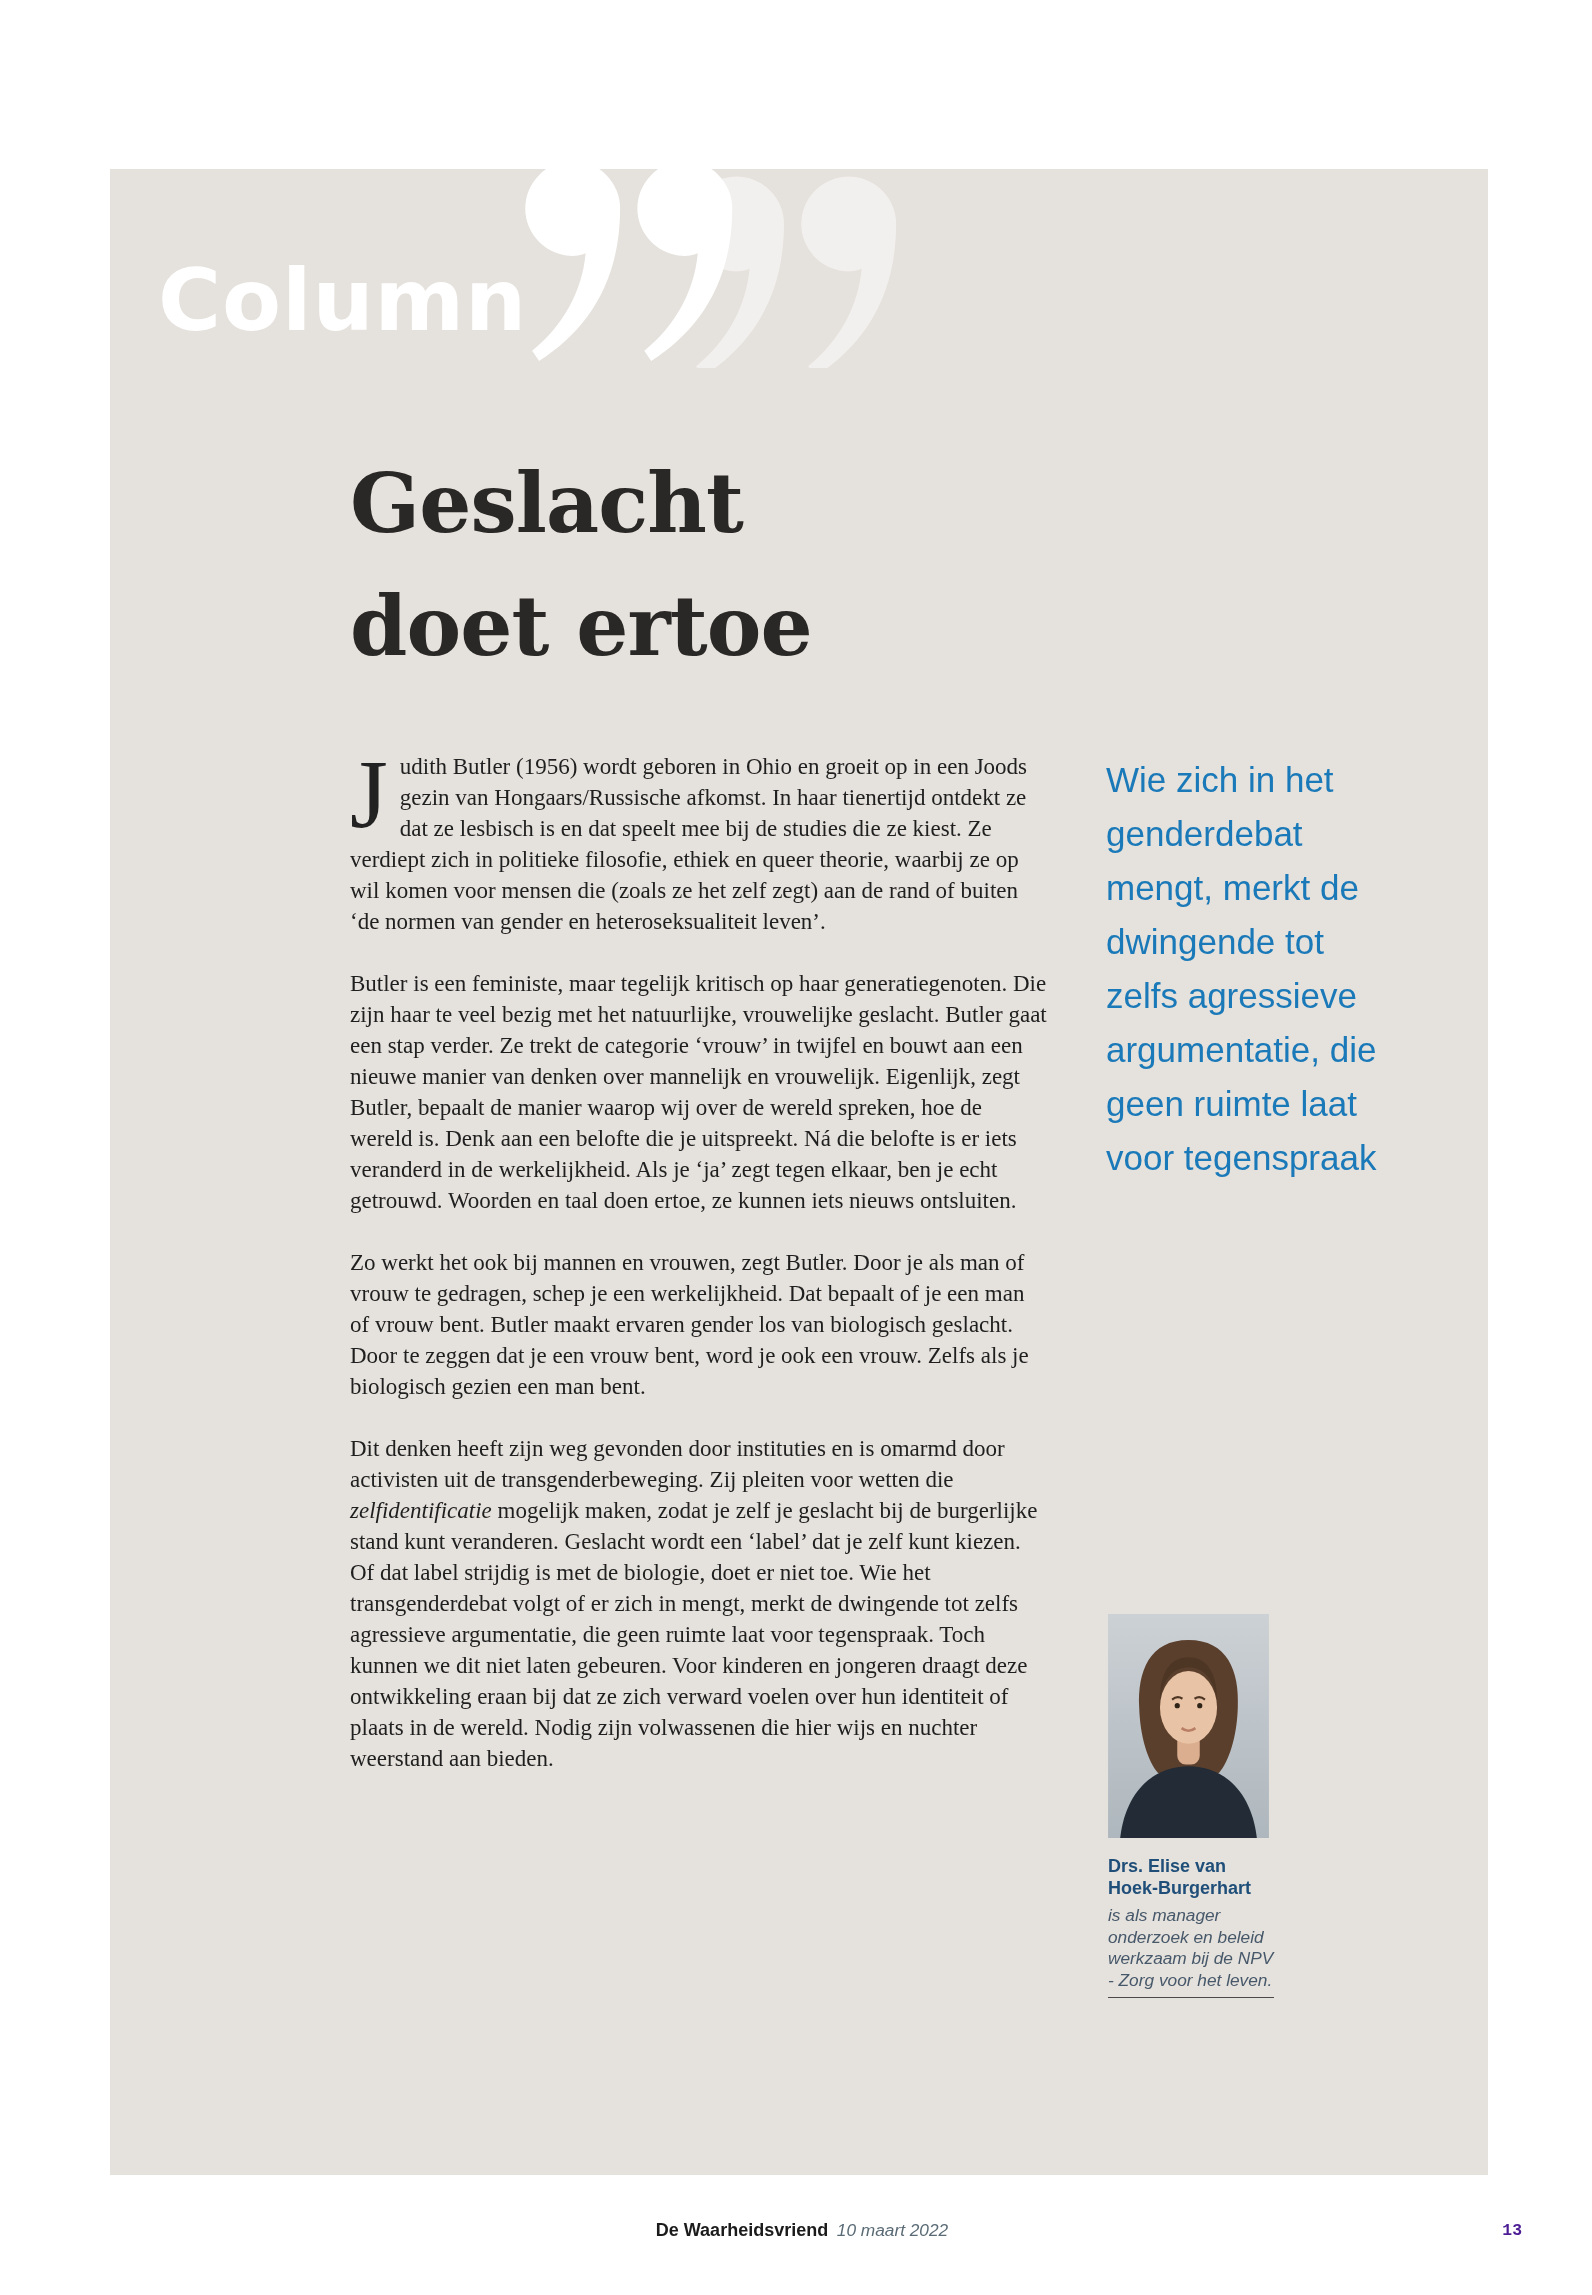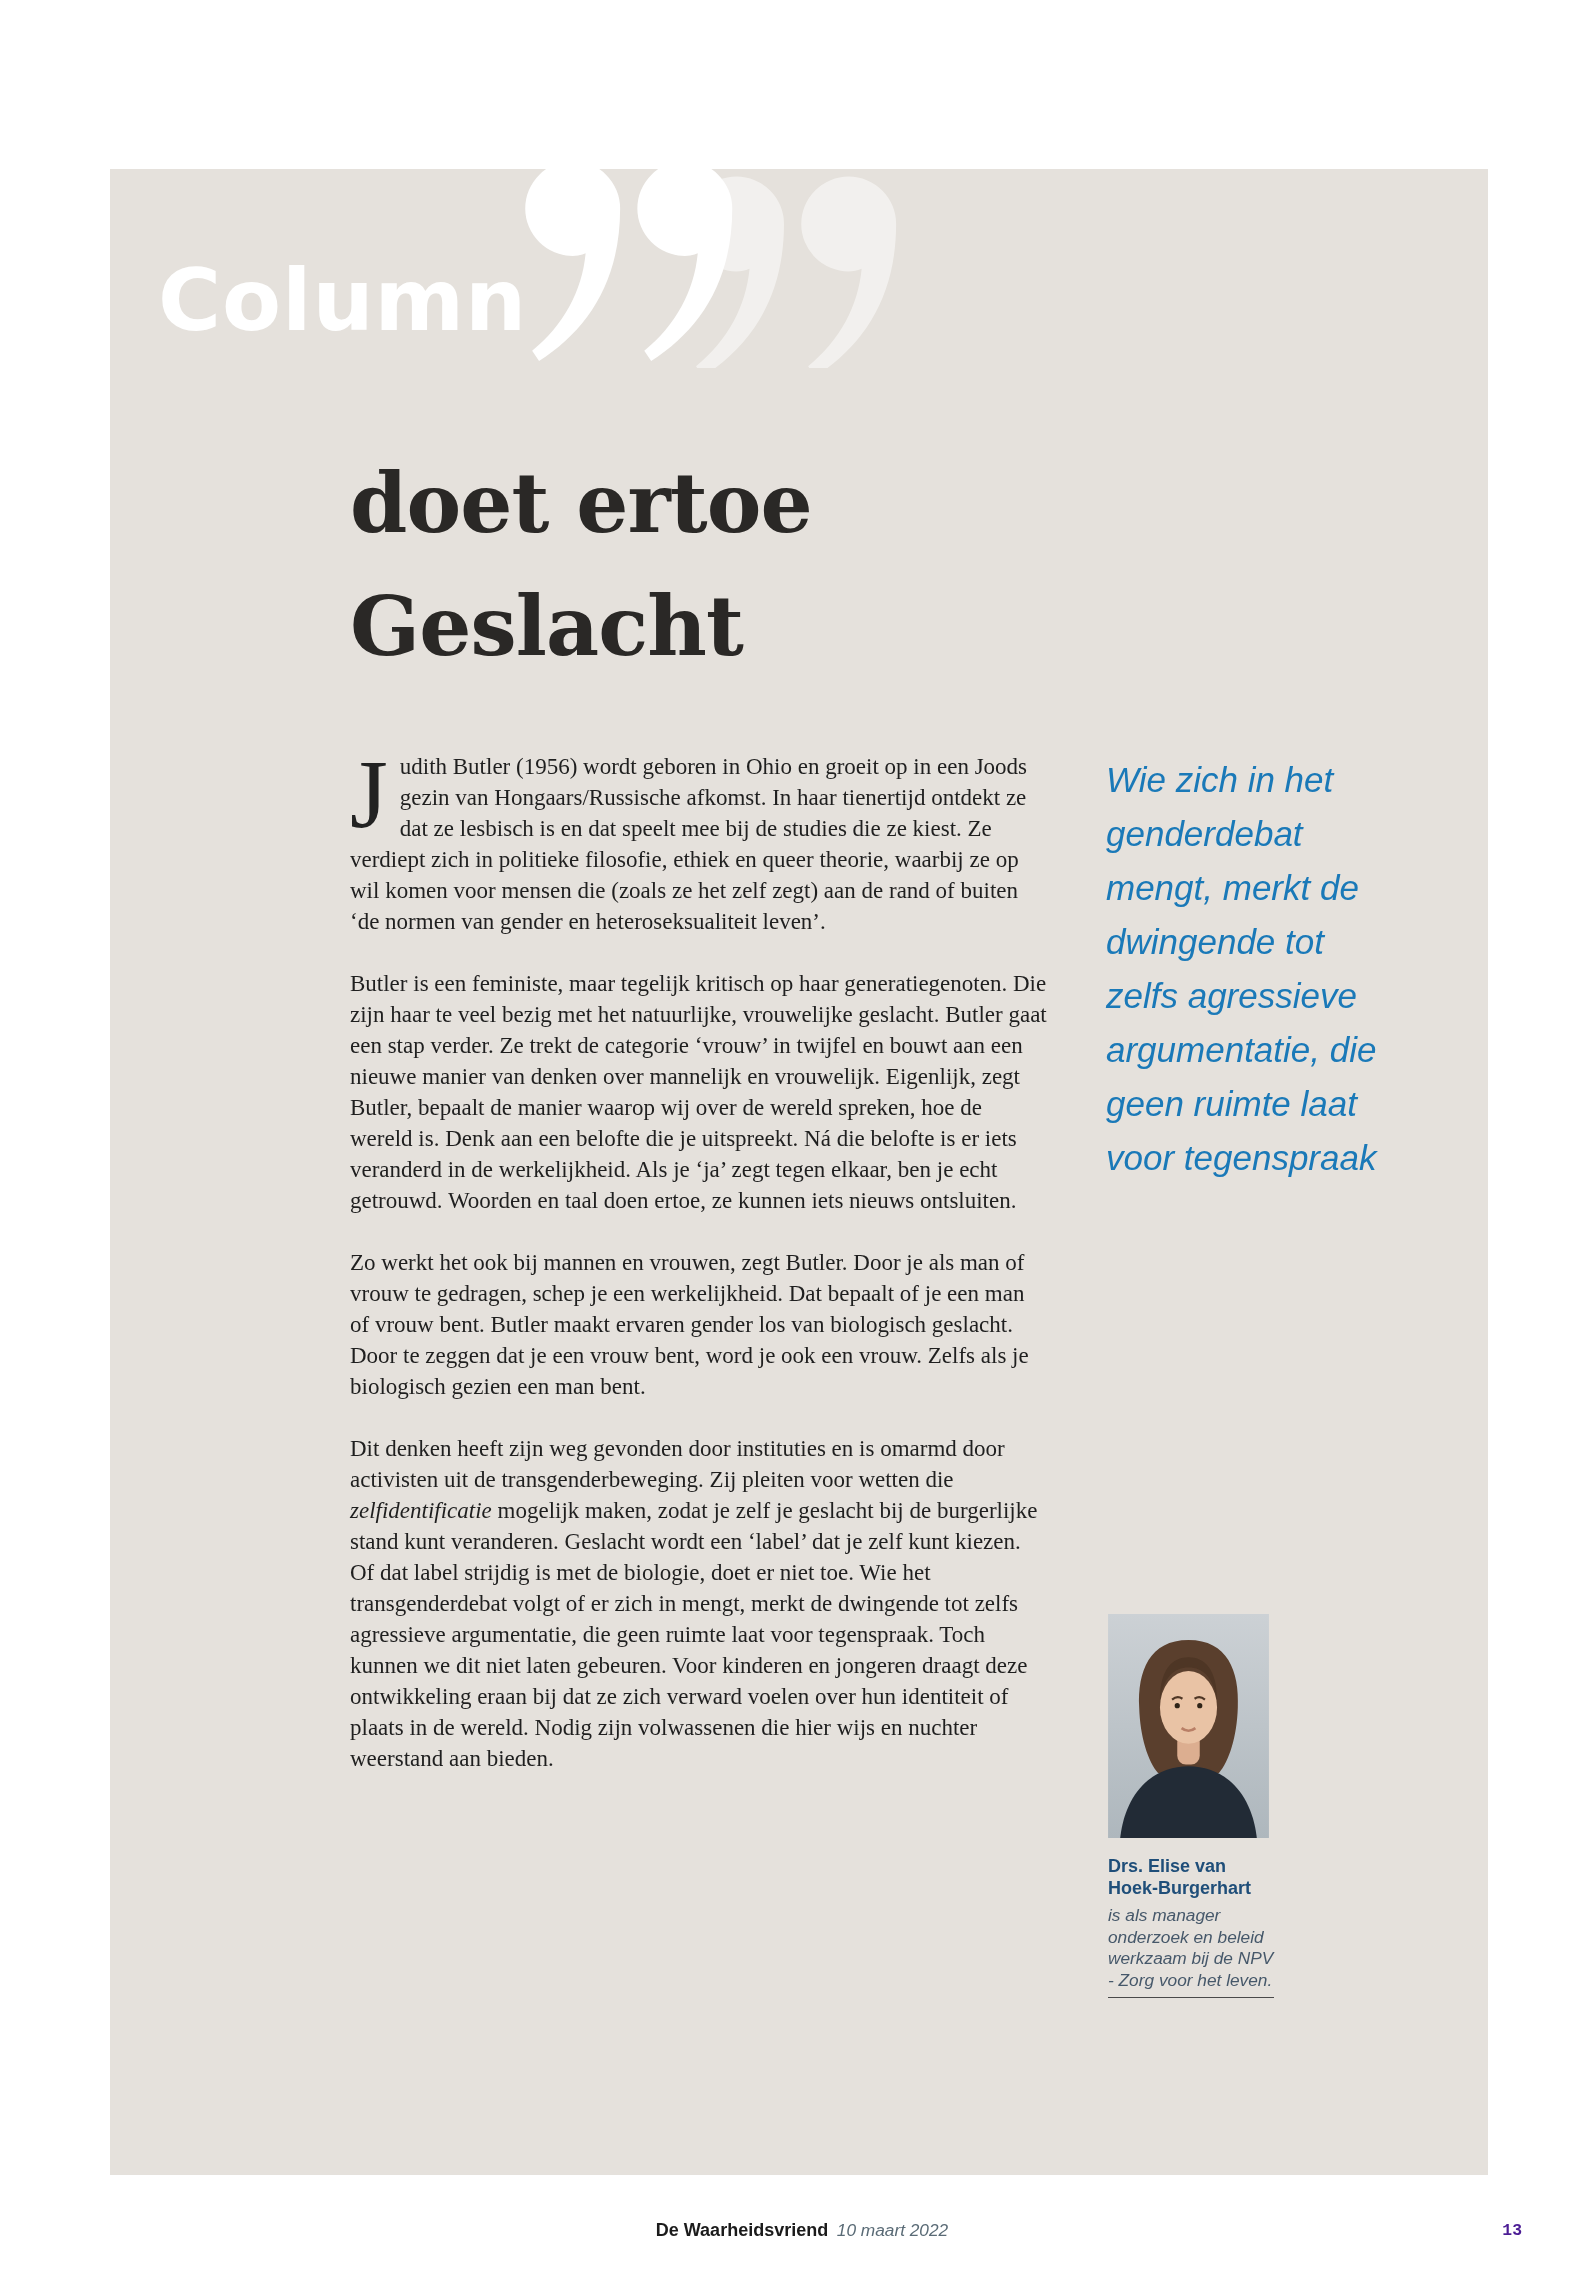--- a/index.html
+++ b/index.html
@@ -29,21 +29,21 @@
   }
   .para { margin:0 0 31px 0; }
   .para:last-child { margin-bottom:0; }
   .para em { font-style:italic; }
   .dropcap {
     float:left; font-family:"Liberation Serif", serif;
     font-size:97px; line-height:79px; padding:3.5px 12px 0 0; color:#222222;
   }
   .pullquote {
     position:absolute; left:1106px; top:753px; width:276px;
-    font-family:"Liberation Sans", sans-serif; font-style:italic;
+    font-family:"Liberation Sans", sans-serif; 
     font-size:35px; line-height:54px; color:#1a79b8;
   }
   .photo { position:absolute; left:1108px; top:1614px; width:161px; height:224px; margin:0; }
   .photo svg { display:block; width:100%; height:100%; }
   .caption {
     position:absolute; left:1108px; top:1855px; width:166px;
     border-bottom:1.7px solid #4a4a4a; padding-bottom:6px;
     font-family:"Liberation Sans", sans-serif;
   }
   .cap-name { font-weight:bold; font-size:18px; line-height:22.4px; color:#1f4e79; }
@@ -73,22 +73,22 @@
       <path d="M55,0 A55,55 0 1 0 55,110 C60,110 65,109 70,107 C66,150 45,190 8,220 L16,232 C72,196 110,140 110,55 A55,55 0 0 0 55,0 Z"></path>
       <path transform="translate(130,0)" d="M55,0 A55,55 0 1 0 55,110 C60,110 65,109 70,107 C66,150 45,190 8,220 L16,232 C72,196 110,140 110,55 A55,55 0 0 0 55,0 Z"></path>
     </g>
     <g fill="#ffffff">
       <path d="M55,0 A55,55 0 1 0 55,110 C60,110 65,109 70,107 C66,150 45,190 8,220 L16,232 C72,196 110,140 110,55 A55,55 0 0 0 55,0 Z"></path>
       <path transform="translate(130,0)" d="M55,0 A55,55 0 1 0 55,110 C60,110 65,109 70,107 C66,150 45,190 8,220 L16,232 C72,196 110,140 110,55 A55,55 0 0 0 55,0 Z"></path>
     </g>
   </svg>
 
   <h1 class="title">
+    <span class="tline">Geslacht</span>
     <span class="tline">doet ertoe</span>
-    <span class="tline">Geslacht</span>
   </h1>
 
   <div class="body">
     <p class="para"><span class="dropcap">J</span><span>udith Butler (1956) wordt geboren in Ohio en groeit op in een Joods gezin van Hongaars/Russische afkomst. In haar tienertijd ontdekt ze dat ze lesbisch is en dat speelt mee bij de studies die ze kiest. Ze verdiept zich in politieke filosofie, ethiek en queer theorie, waarbij ze op wil komen voor mensen die (zoals ze het zelf zegt) aan de rand of buiten ‘de normen van gender en heteroseksualiteit leven’.</span></p>
     <p class="para">Butler is een feministe, maar tegelijk kritisch op haar generatiegenoten. Die zijn haar te veel bezig met het natuurlijke, vrouwelijke geslacht. Butler gaat een stap verder. Ze trekt de categorie ‘vrouw’ in twijfel en bouwt aan een nieuwe manier van denken over mannelijk en vrouwelijk. Eigenlijk, zegt Butler, bepaalt de manier waarop wij over de wereld spreken, hoe de wereld is. Denk aan een belofte die je uitspreekt. Ná die belofte is er iets veranderd in de werkelijkheid. Als je ‘ja’ zegt tegen elkaar, ben je echt getrouwd. Woorden en taal doen ertoe, ze kunnen iets nieuws ontsluiten.</p>
     <p class="para">Zo werkt het ook bij mannen en vrouwen, zegt Butler. Door je als man of vrouw te gedragen, schep je een werkelijkheid. Dat bepaalt of je een man of vrouw bent. Butler maakt ervaren gender los van biologisch geslacht. Door te zeggen dat je een vrouw bent, word je ook een vrouw. Zelfs als je biologisch gezien een man bent.</p>
     <p class="para"><span>Dit denken heeft zijn weg gevonden door instituties en is omarmd door activisten uit de transgenderbeweging. Zij pleiten voor wetten die </span><em>zelfidentificatie</em><span> mogelijk maken, zodat je zelf je geslacht bij de burgerlijke stand kunt veranderen. Geslacht wordt een ‘label’ dat je zelf kunt kiezen. Of dat label strijdig is met de biologie, doet er niet toe. Wie het transgenderdebat volgt of er zich in mengt, merkt de dwingende tot zelfs agressieve argumentatie, die geen ruimte laat voor tegenspraak. Toch kunnen we dit niet laten gebeuren. Voor kinderen en jongeren draagt deze ontwikkeling eraan bij dat ze zich verward voelen over hun identiteit of plaats in de wereld. Nodig zijn volwassenen die hier wijs en nuchter weerstand aan bieden.</span></p>
   </div>
 
   <div class="pullquote">Wie zich in het genderdebat mengt, merkt de dwingende tot zelfs agressieve argumentatie, die geen ruimte laat voor tegenspraak</div>

